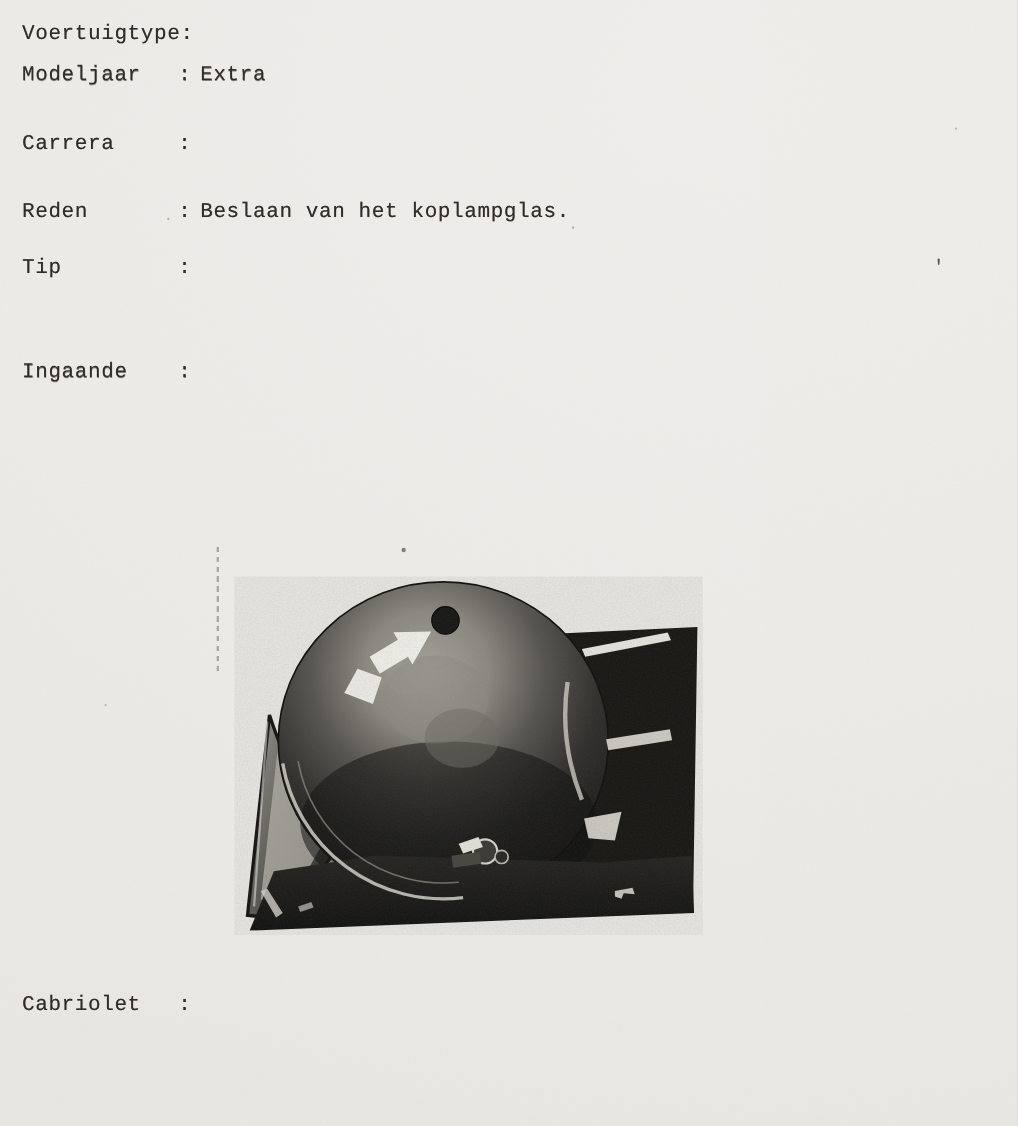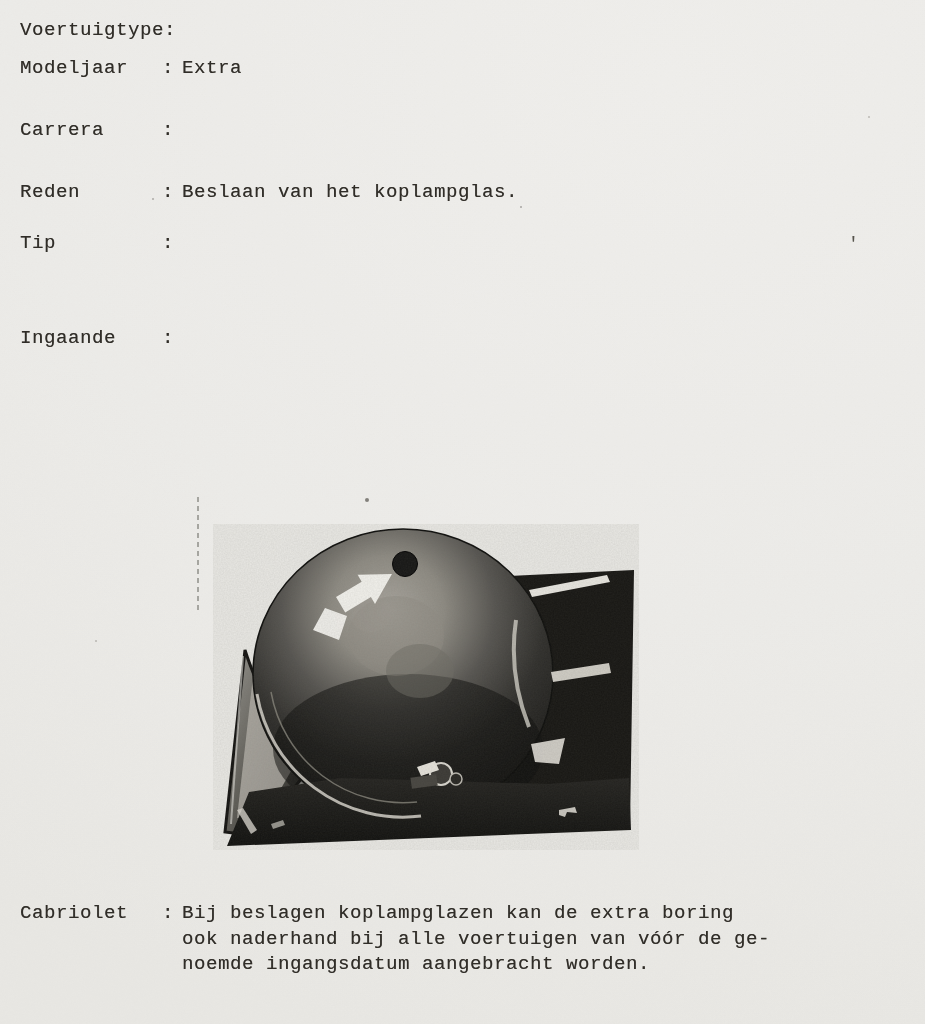--- a/index.html
+++ b/index.html
@@ -57,23 +57,20 @@
   </div>
 
   <div class="row" style="top:326px">
     <span class="label">Ingaande</span>
     <span class="colon">:</span>
   </div>
 
   <div class="row" style="top:901px">
     <span class="label">Cabriolet</span>
     <span class="colon">:</span>
-    <span class="value">Bij beslagen koplampglazen kan de extra boring
-ook naderhand bij alle voertuigen van vóór de ge-
-noemde ingangsdatum aangebracht worden.</span>
   </div>
 
   <div class="scanline"></div>
   <div class="speck" style="left:365px;top:498px;width:4px;height:4px;opacity:.85"></div>
   <div class="speck" style="left:520px;top:206px;width:2px;height:2px;opacity:.55"></div>
   <div class="speck" style="left:152px;top:198px;width:2px;height:2px;opacity:.5"></div>
   <div class="speck" style="left:868px;top:116px;width:2px;height:2px;opacity:.4"></div>
   <div class="speck" style="left:95px;top:640px;width:2px;height:2px;opacity:.4"></div>
   <div class="speck-text" style="left:848px;top:232px">'</div>
 

